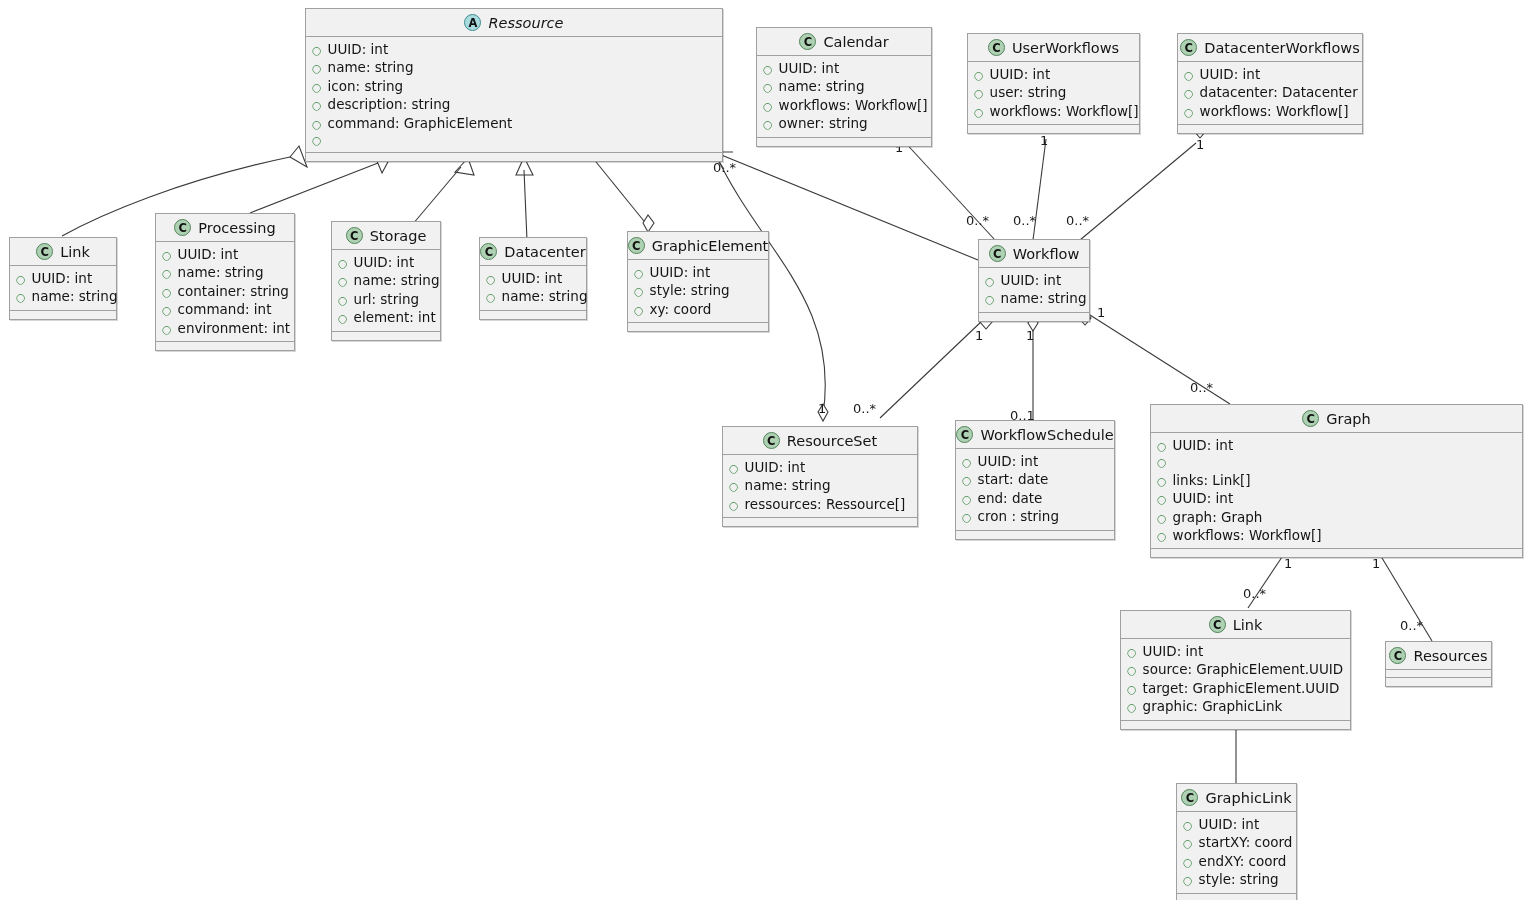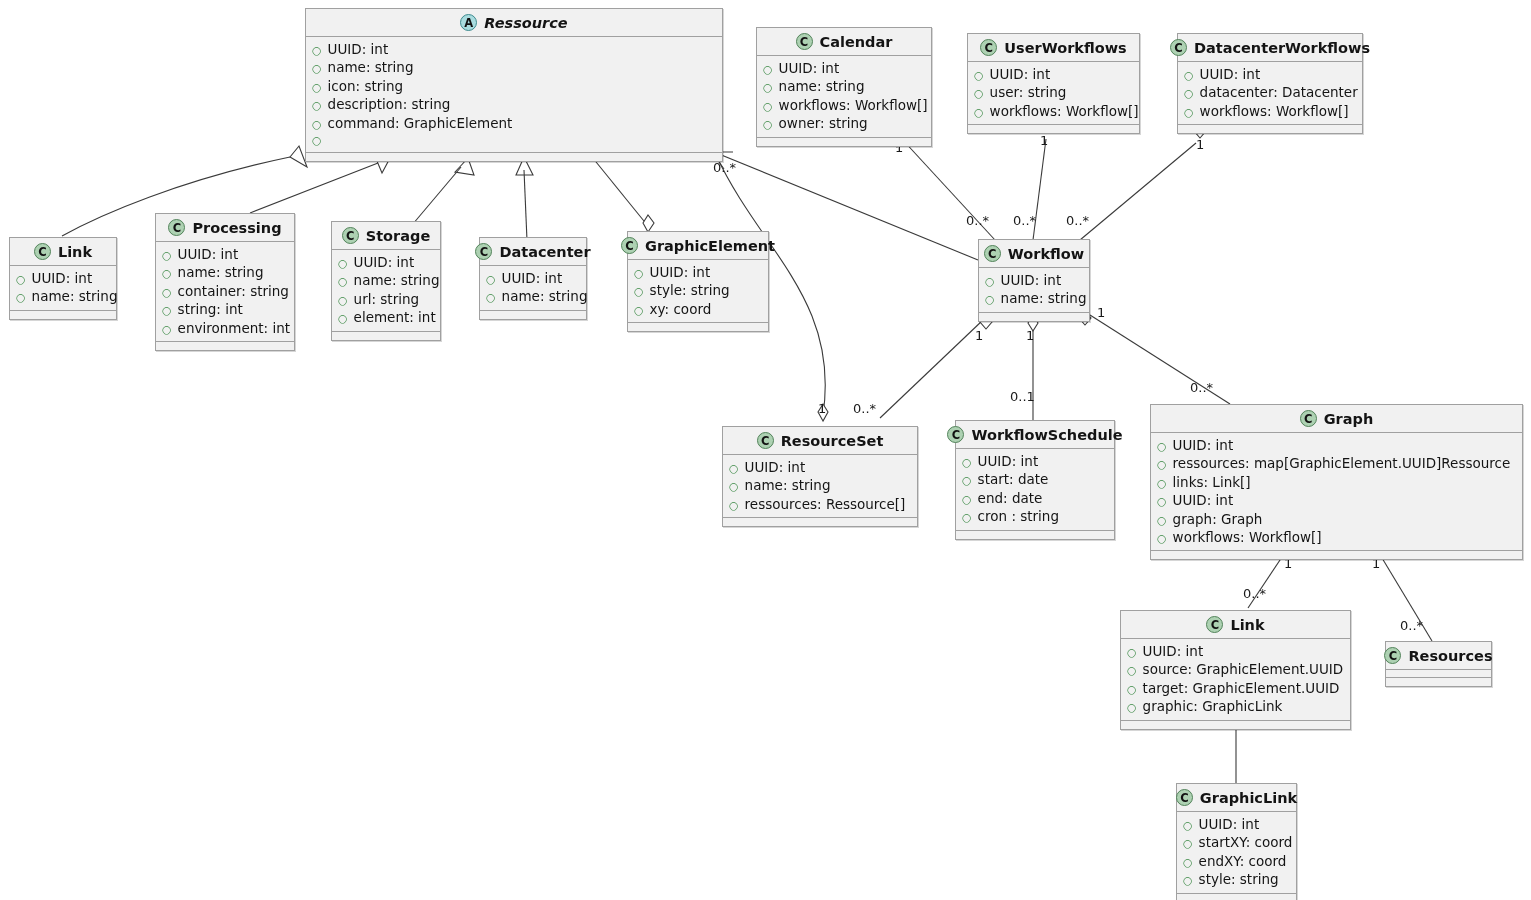--- a/index.html
+++ b/index.html
@@ -57,21 +57,20 @@
     justify-content: center;
     gap: 7px;
     padding: 5px 8px 5px 8px;
     border-bottom: 1px solid #A0A0A0;
     background: #F1F1F1;
   }
   .cls-title {
     font-size: 14.5px;
     color: #141414;
     white-space: nowrap;
-    font-weight: bold;
   }
   .cls.abstract .cls-title {
     font-style: italic;
   }
   .badge {
     width: 17px;
     height: 17px;
     border-radius: 50%;
     display: inline-flex;
     align-items: center;
@@ -179,21 +178,21 @@
       <div class="mult" style="left: 1040px; top: 133px;">1</div>
       <div class="mult" style="left: 1196px; top: 137px;">1</div>
       <div class="mult" style="left: 966px; top: 213px;">0..*</div>
       <div class="mult" style="left: 1013px; top: 213px;">0..*</div>
       <div class="mult" style="left: 1066px; top: 213px;">0..*</div>
       <div class="mult" style="left: 975px; top: 328px;">1</div>
       <div class="mult" style="left: 1026px; top: 328px;">1</div>
       <div class="mult" style="left: 1097px; top: 305px;">1</div>
       <div class="mult" style="left: 818px; top: 401px;">1</div>
       <div class="mult" style="left: 853px; top: 401px;">0..*</div>
-      <div class="mult" style="left: 1010px; top: 389px;">0..1</div>
+      <div class="mult" style="left: 1010px; top: 408px;">0..1</div>
       <div class="mult" style="left: 1190px; top: 380px;">0..*</div>
       <div class="mult" style="left: 1284px; top: 556px;">1</div>
       <div class="mult" style="left: 1243px; top: 586px;">0..*</div>
       <div class="mult" style="left: 1372px; top: 556px;">1</div>
       <div class="mult" style="left: 1400px; top: 618px;">0..*</div>
     </div>
 
   <div class="cls abstract" style="left:305px; top:8px; width:418px;">
     <div class="cls-header">
       <span class="badge a">A</span>
@@ -258,21 +257,21 @@
       <div class="attr">
           <span class="vis">○</span>
           <span>name: string</span>
         </div>
       <div class="attr">
           <span class="vis">○</span>
           <span>container: string</span>
         </div>
       <div class="attr">
           <span class="vis">○</span>
-          <span>string: int</span>
+          <span>command: int</span>
         </div>
       <div class="attr">
           <span class="vis">○</span>
           <span>environment: int</span>
         </div>
     </div>
     <div class="cls-foot"></div>
   </div>
 
   <div class="cls" style="left:331px; top:221px; width:110px;">
@@ -482,21 +481,20 @@
       <span class="badge c">C</span>
       <span class="cls-title">Graph</span>
     </div>
     <div class="cls-body">
       <div class="attr">
           <span class="vis">○</span>
           <span>UUID: int</span>
         </div>
       <div class="attr">
           <span class="vis">○</span>
-          <span>ressources: map[GraphicElement.UUID]Ressource</span>
         </div>
       <div class="attr">
           <span class="vis">○</span>
           <span>links: Link[]</span>
         </div>
       <div class="attr">
           <span class="vis">○</span>
           <span>UUID: int</span>
         </div>
       <div class="attr">

